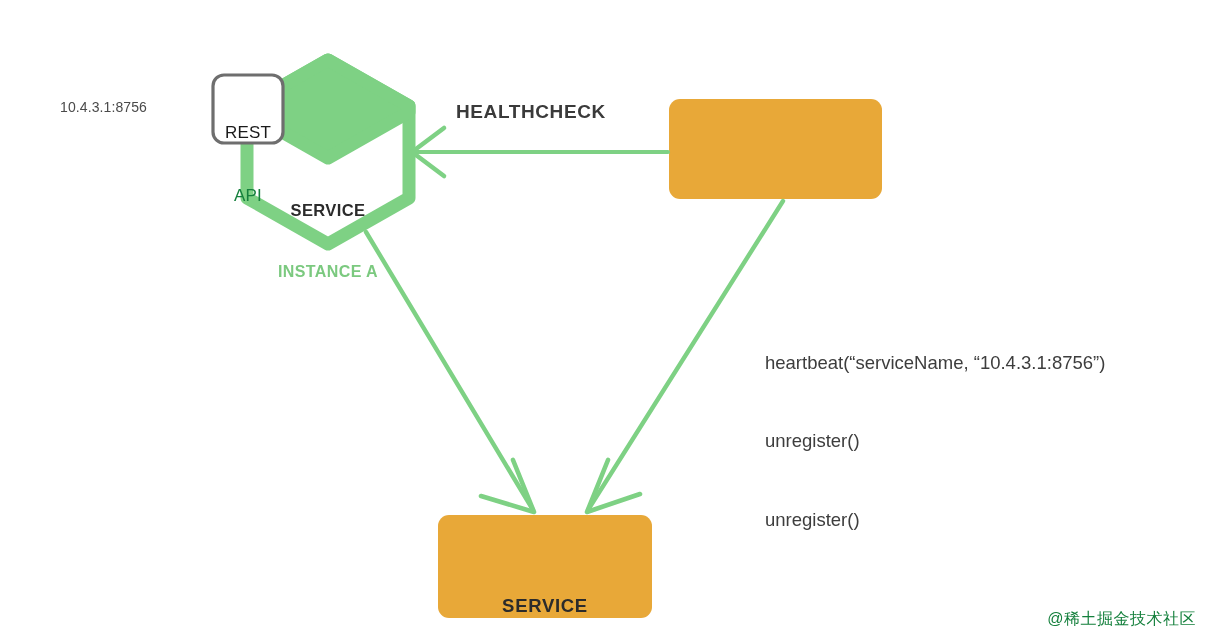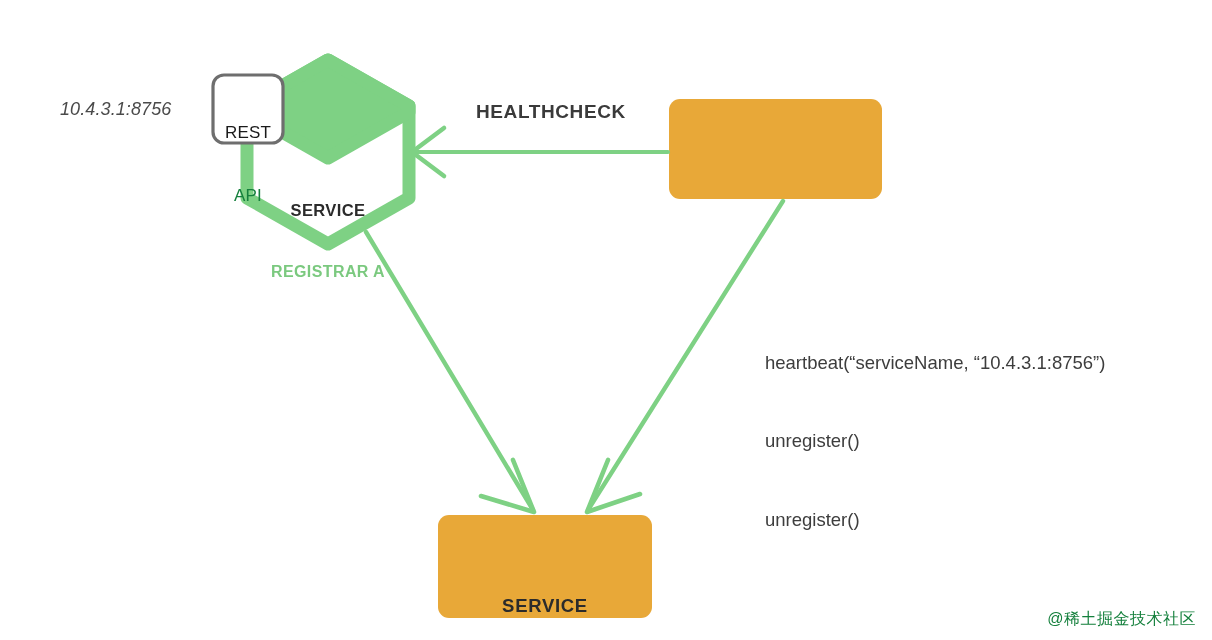--- a/index.html
+++ b/index.html
@@ -24,24 +24,23 @@
   }
   
   .lbl {
     position: absolute;
     white-space: pre;
     line-height: 1.22;
   }
   #ip-label {
     left: 60px;
     top: 99px;
-    font-size: 18px;
+    font-size: 14px;
     color: #4a4a4a;
     letter-spacing: 0.1px;
-    font-style: italic;
   }
   #rest-api-box-text {
     left: 213px;
     top: 82px;
     width: 70px;
     text-align: center;
     font-size: 17px;
     font-weight: normal;
   }
   #rest-api-box-text .t-rest { color: #1a1a1a; display:block; letter-spacing: 0.2px;}
@@ -61,21 +60,21 @@
   }
   #hex-text .t-instance {
     display: block;
     font-size: 16px;
     font-weight: bold;
     color: #7bc97f;
     letter-spacing: 0.4px;
     margin-top: 3px;
   }
   #healthcheck-label {
-    left: 476px;
+    left: 456px;
     top: 100px;
     font-size: 19px;
     font-weight: bold;
     color: #3a3a3a;
     letter-spacing: 0.6px;
   }
   #registrar-label {
     left: 669px;
     top: 137px;
     width: 213px;
@@ -158,21 +157,21 @@
 
   <div class="lbl" id="ip-label">10.4.3.1:8756</div>
 
   <div class="lbl" id="rest-api-box-text">
     <span class="t-rest">REST</span>
     <span class="t-api">API</span>
   </div>
 
   <div class="lbl" id="hex-text">
     <span class="t-service">SERVICE</span>
-    <span class="t-instance">REGISTRAR A</span>
+    <span class="t-instance">INSTANCE A</span>
   </div>
 
   <div class="lbl" id="healthcheck-label">HEALTHCHECK</div>
 
 
   <div class="lbl" id="calls-label">
     <span>heartbeat(“serviceName, “10.4.3.1:8756”)</span>
     <span>unregister()</span>
     <span>unregister()</span>
   </div>

